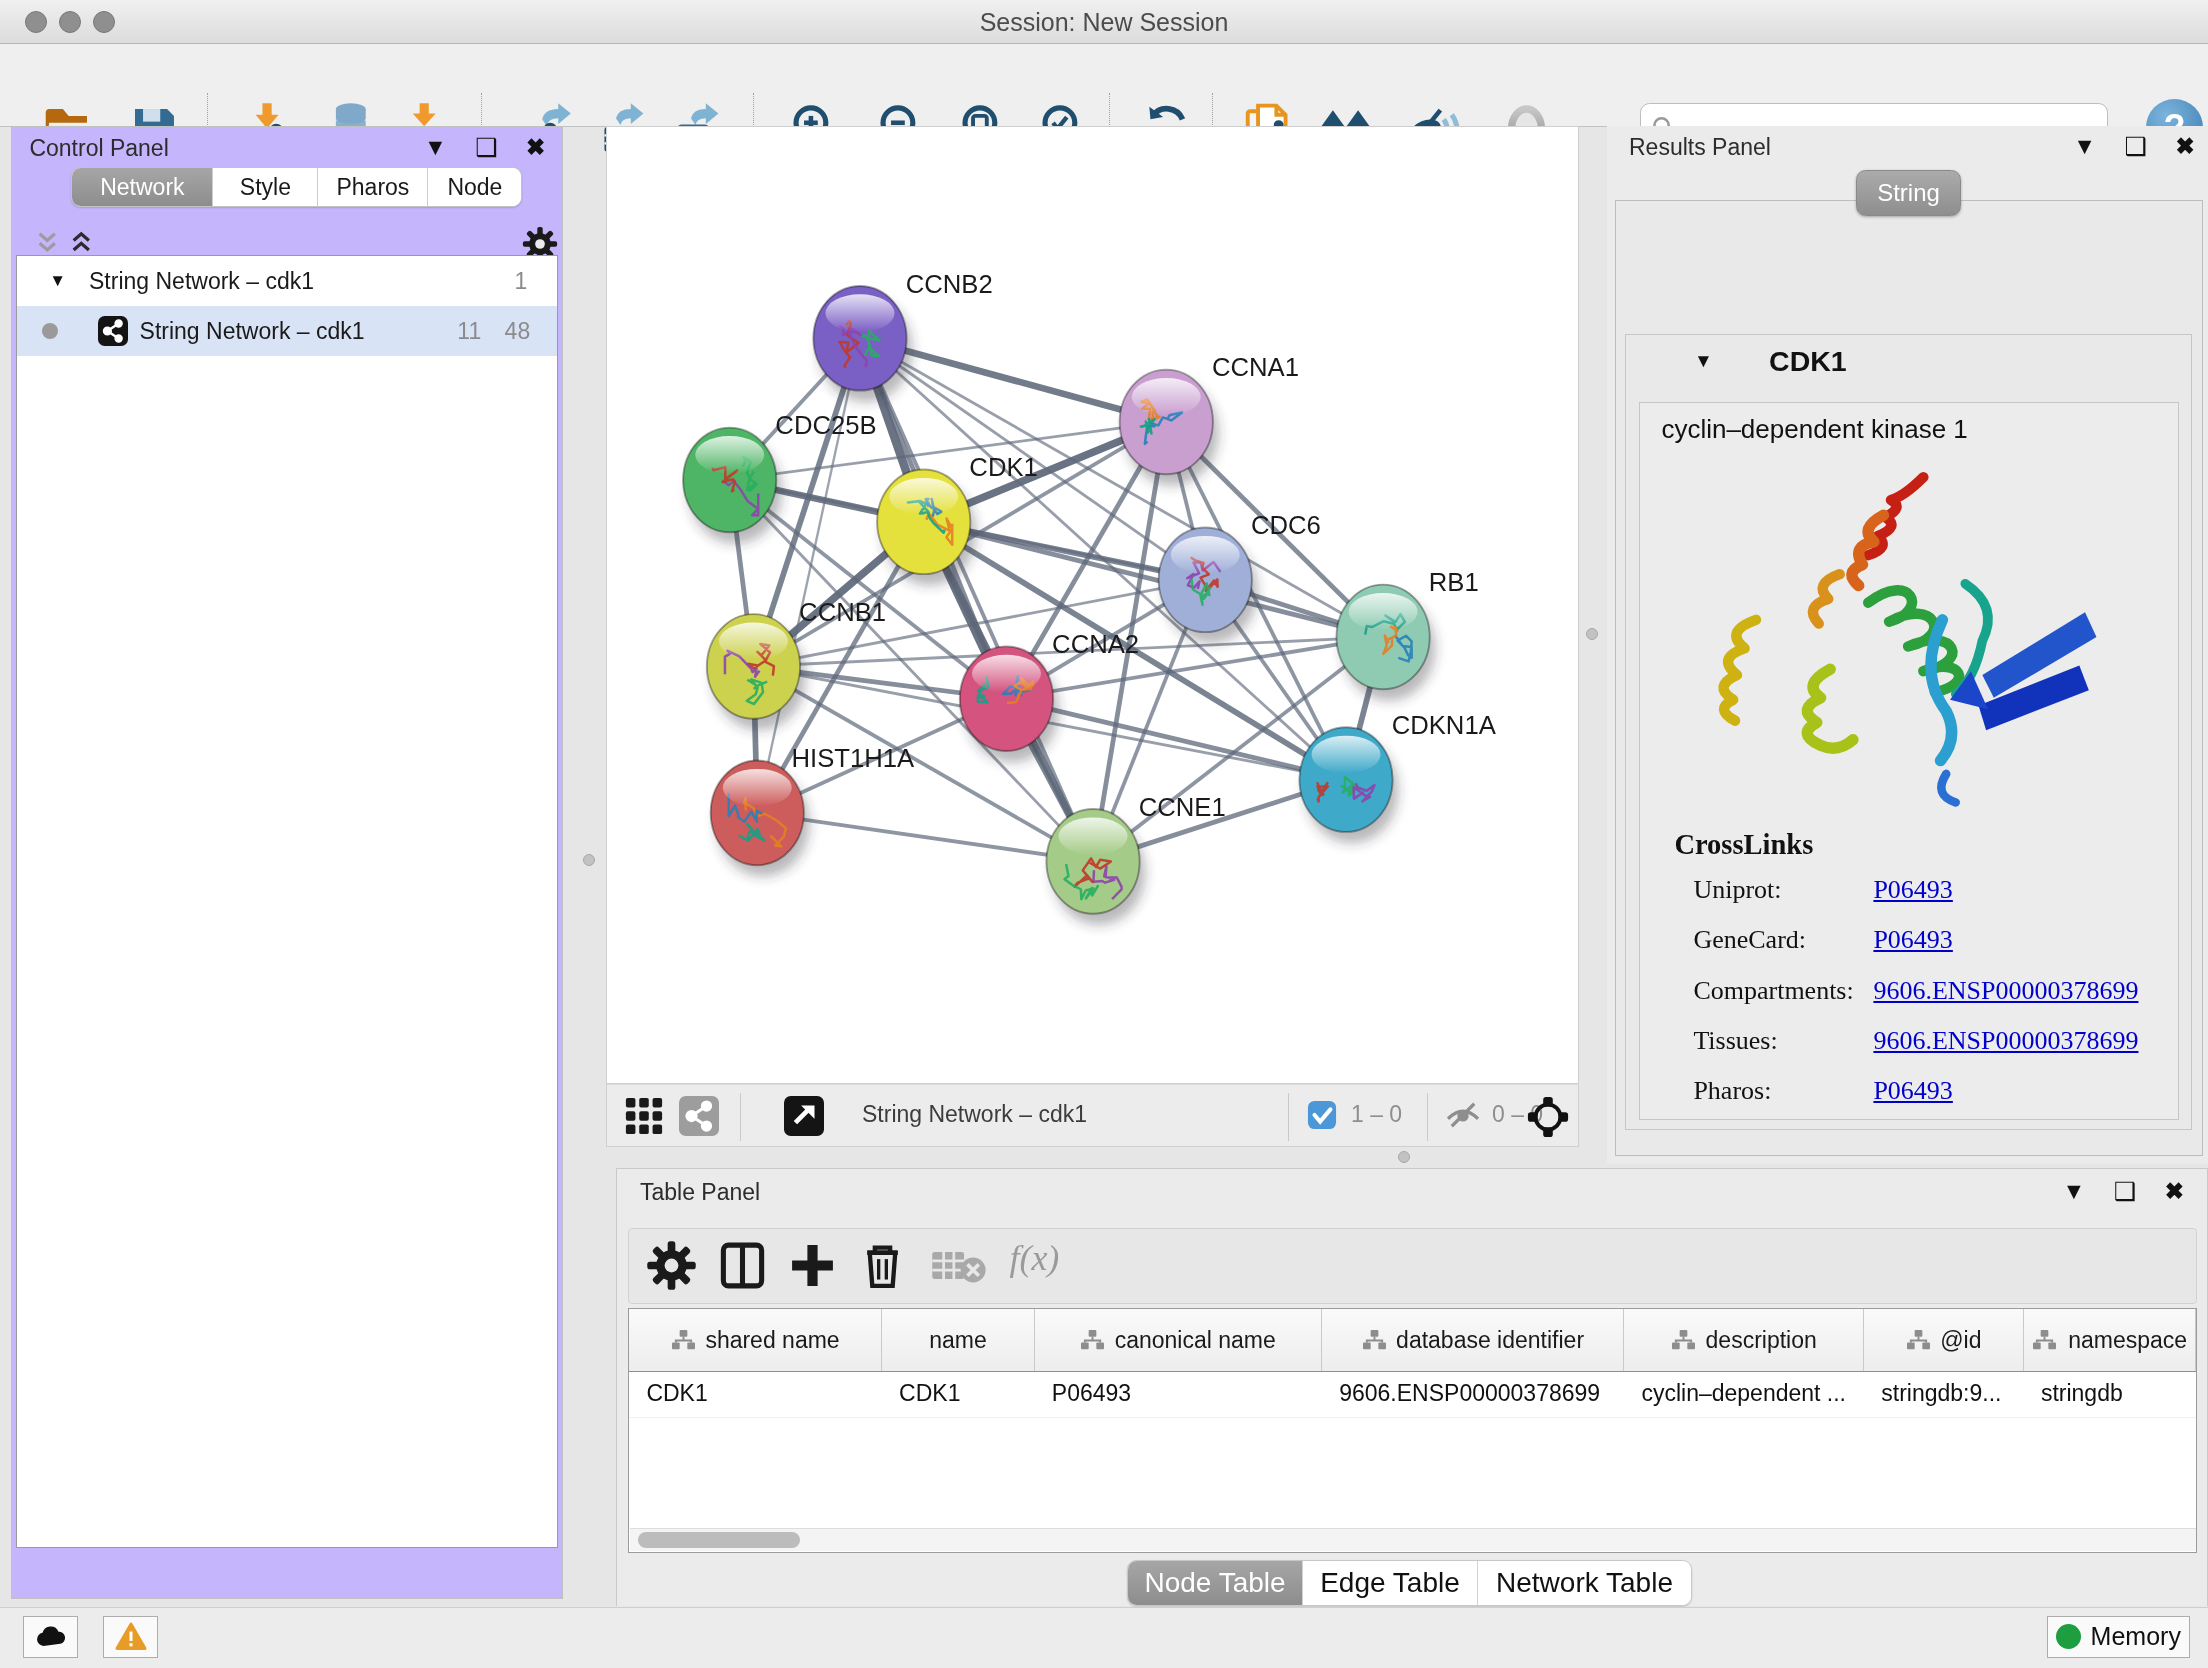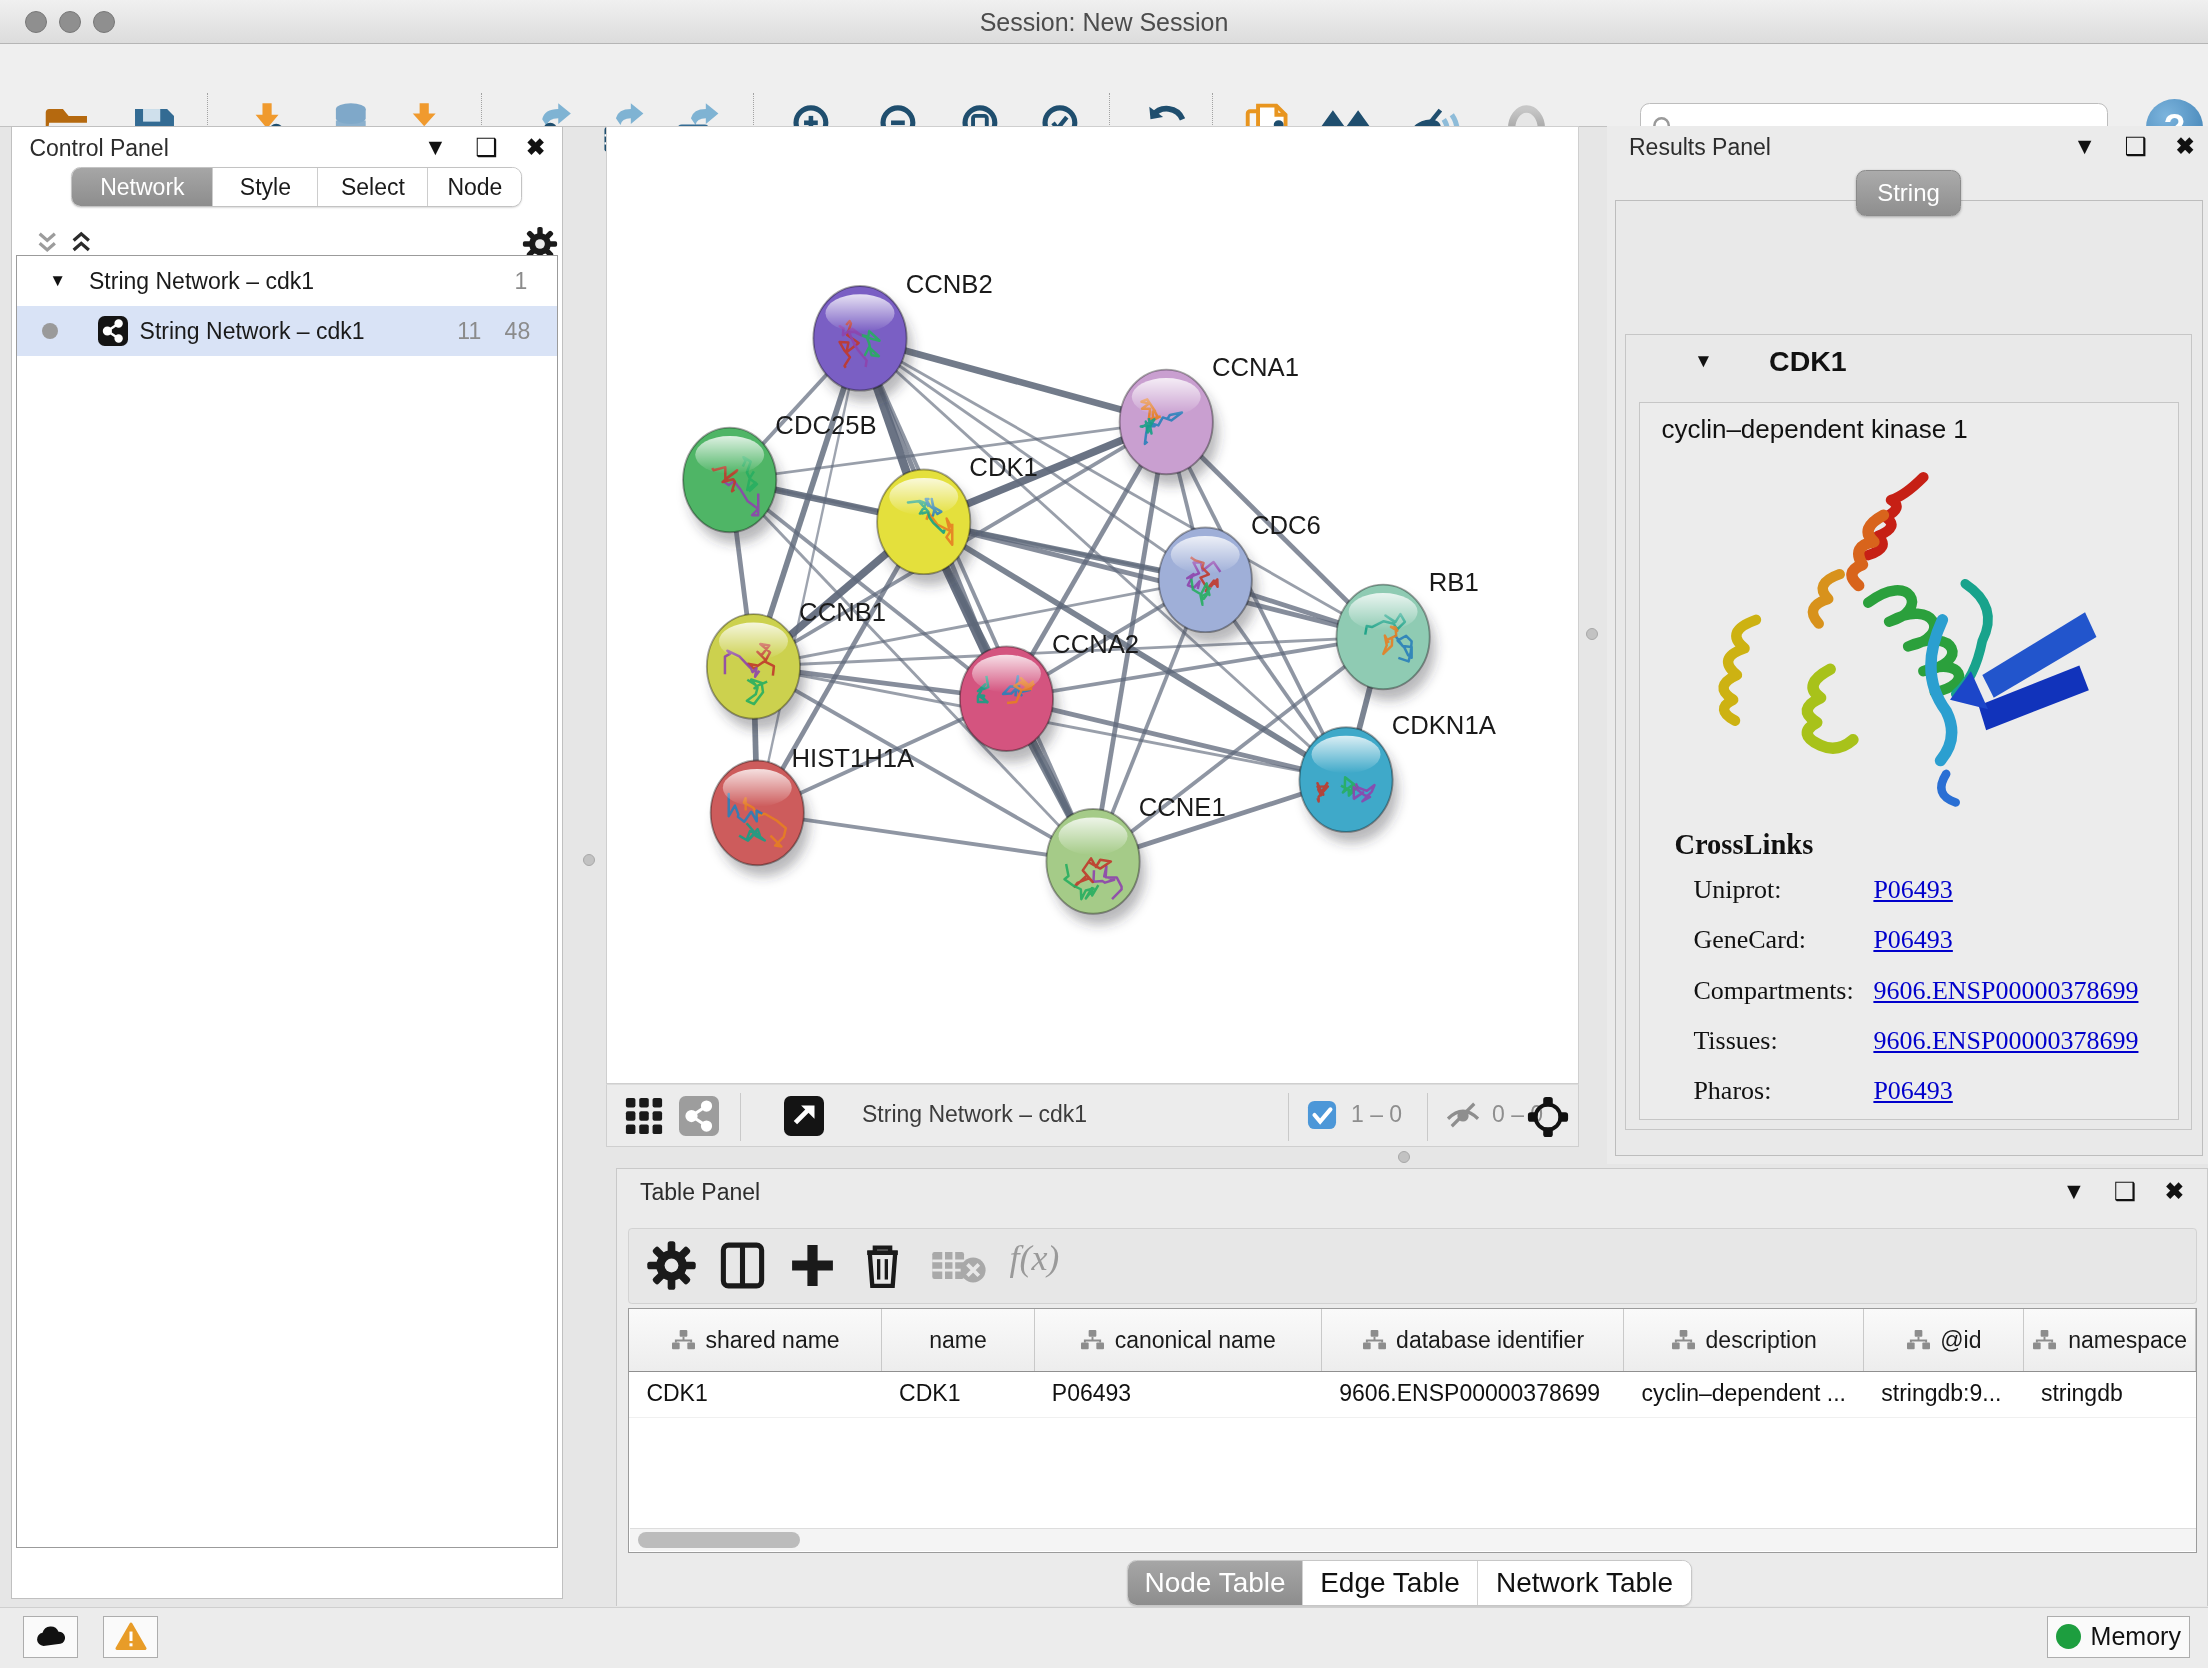--- a/index.html
+++ b/index.html
@@ -18,21 +18,21 @@
   #search-box { position:absolute; left:1640px; top:59px; width:468px; height:49px; background:#fff; border:1.9px solid #bdbdbd; border-radius:9.5px; display:flex; align-items:center; padding-left:9.5px; }
   #search-box input { border:none; outline:none; font-size:23px; flex:1; background:transparent; margin-left:7.6px; }
   #help-btn { position:absolute; left:2146px; top:55px; width:57px; height:57px; border-radius:50%; background:radial-gradient(circle at 35% 30%, #7cb4dd, #3a7cb0); color:#fff; font-size:36px; font-weight:bold; text-align:center; line-height:57px; cursor:pointer; }
 
   
   .panel-title { font-size:23px; color:#2c2c2c; }
   .win-btns { position:absolute; display:flex; gap:28.5px; align-items:center; }
   .wb { font-size:23px; color:#111; cursor:pointer; line-height:1; }
 
   
-  #control-panel { left:11.4px; top:126px; width:552px; height:1473px; background:#ffffff; border:1px solid #c0c0c0; }
+  #control-panel { left:11.4px; top:126px; width:552px; height:1473px; background:#c4b5fd; border:1px solid #c0c0c0; }
   .seg { position:absolute; display:flex; border:1px solid #c3c3c3; border-radius:9.5px; overflow:hidden; background:#fff; box-shadow:0 1px 1.9px rgba(0,0,0,.15); }
   .seg .tab { font-size:23px; color:#1a1a1a; text-align:center; line-height:38px; border-right:1px solid #cdcdcd; cursor:pointer; background:#fff; }
   .seg .tab:last-child { border-right:none; }
   .seg .tab.sel { background:linear-gradient(#a6a6a6,#8d8d8d); color:#fff; }
   #cp-status-row { position:absolute; left:0; top:93px; width:100%; height:46px; }
   #cp-list { position:absolute; left:3.8px; top:128px; width:542px; height:1293px; background:#fff; border:1px solid #9b9b9b; overflow:hidden; }
   .net-row { position:relative; height:50px; display:flex; align-items:center; font-size:23px; color:#1a1a1a; }
   .net-row.sel { background:#d9e3f6; }
   .count { color:#8b8b8b; }
 
@@ -297,21 +297,21 @@
 <div id="control-panel" class="abs">
   <div class="panel-title abs" style="left:17px; top:7.6px">Control Panel</div>
   <div class="win-btns" style="right:17px; top:7.6px">
     <span class="wb">▼</span>
     <span class="wb" style="font-size:25px">❑</span>
     <span class="wb" style="font-weight:bold">✖</span>
   </div>
   <div class="seg" style="left:59px; top:40px; height:40px">
     <div class="tab sel" style="width:141px">Network</div>
     <div class="tab" style="width:105px">Style</div>
-    <div class="tab" style="width:110px">Select</div>
+    <div class="tab" style="width:110px">Pharos</div>
     <div class="tab" style="width:93px">Node</div>
   </div>
   <div id="cp-status-row">
     <svg class="abs" style="left:21px;top:9.5px" width="28.5" height="28.5" viewBox="0 0 30 30">
         <g fill="none" stroke="#9c9c9c" stroke-width="3.4">
           <path d="M7 4l8 7 8-7"></path>
           <path d="M7 14l8 7 8-7"></path>
         </g>
       </svg>
     <svg class="abs" style="left:55px;top:9.5px" width="28.5" height="28.5" viewBox="0 0 30 30">

